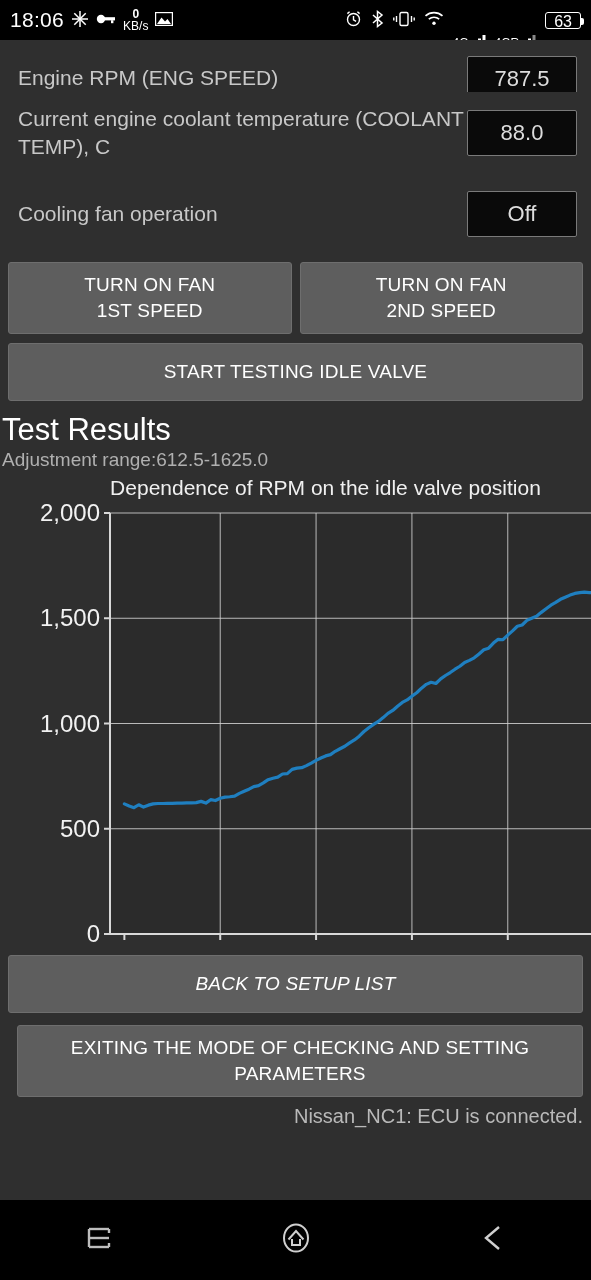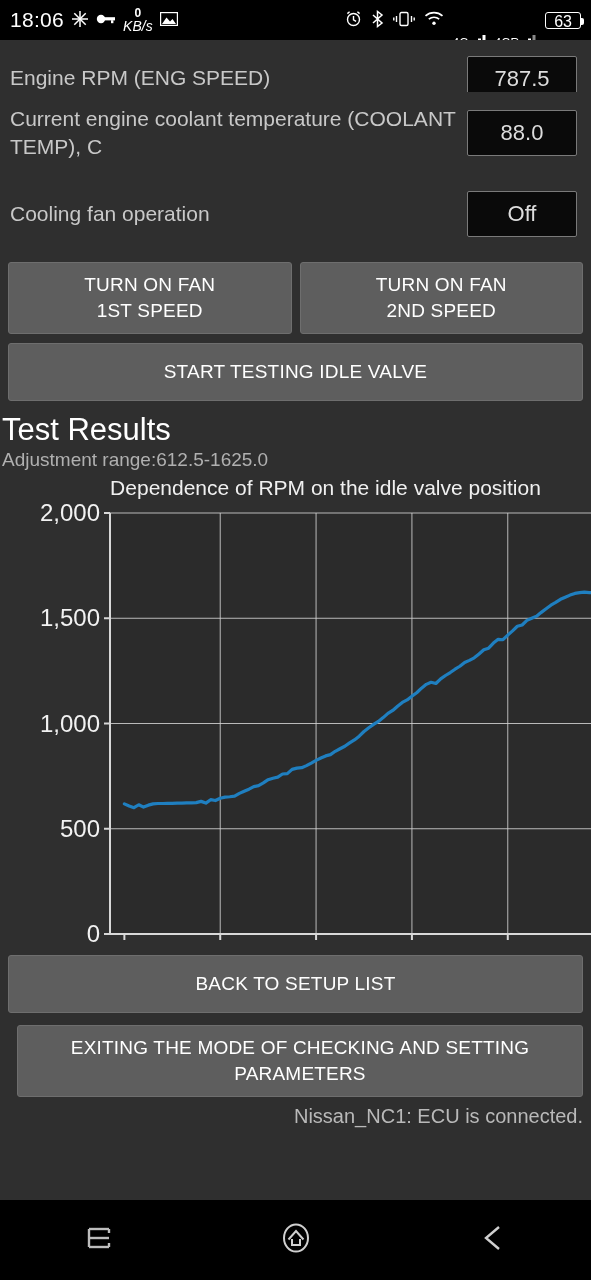--- a/index.html
+++ b/index.html
@@ -16,41 +16,41 @@
     position: absolute; left: 0; top: 0; width: 591px; height: 40px;
     background: #000; display: flex; align-items: center;
     padding: 0 10px; color: #fff;
   }
   .sb-left { display: flex; align-items: center; gap: 7px; }
   .sb-time { font-size: 21px; letter-spacing: .3px; }
   .sb-right { margin-left: auto; display: flex; align-items: center; gap: 9px; }
   .ico { display: inline-block; line-height: 1; }
   .net-rate { display: flex; flex-direction: column; align-items: center; line-height: 1; }
   .net-rate .n { font-size: 12px; font-weight: bold; }
-  .net-rate .u { font-size: 14px; font-style: italic; }
+  .net-rate .u { font-size: 12px; }
   .sb-badge { font-size: 12px; vertical-align: super; margin-top: 46px; }
   .battery {
     border: 1.6px solid #fff; border-radius: 3px; padding: 0 8px;
     font-size: 16px; height: 17px; display: flex; align-items: flex-start;
     position: relative;
   }
   .battery:after {
     content: ""; position: absolute; right: -4px; top: 5px;
     width: 3px; height: 7px; background: #fff; border-radius: 0 2px 2px 0;
   }
 
   
   .content {
     position: absolute; left: 0; top: 40px; width: 591px; height: 1160px;
     background: #2f2f2f; overflow: hidden;
   }
 
   .param-row {
     display: flex; align-items: center;
-    padding: 0 14px 0 8px;
+    padding: 0 14px 0 16px;
     min-height: 52px;
   }
   .param-label {
     flex: 1; color: #c8c8c8; font-size: 21px; line-height: 28px;
     padding-left: 2px;
   }
   .param-value {
     width: 110px; min-height: 46px; background: #0a0a0a;
     border: 1.5px solid #7a7a7a; border-radius: 2px;
     display: flex; align-items: center; justify-content: center;
@@ -76,21 +76,21 @@
 
   
   .chart-wrap { position: relative; width: 591px; height: 470px; padding-left: 40px; }
   .chart-title {
     text-align: center; color: #f0f0f0; font-size: 21px;
     padding-left: 20px; line-height: 30px;
   }
   .chart-svg { display: block; }
 
   
-  .btn-back { margin: 12px 8px 12px 8px; height: 58px; }
+  .btn-back { margin: 12px 8px 12px 8px; height: 58px; font-style: italic; }
   .btn-exit { margin: 10px 8px 0 17px; height: 72px; flex-direction: column; }
   .status-line {
     text-align: right; color: #b9b9b9; font-size: 20px;
     padding: 8px 8px 0 0;
   }
 
   
   .navbar {
     position: absolute; left: 0; top: 1200px; width: 591px; height: 80px;
     background: #000; display: flex; align-items: center; justify-content: space-around;

